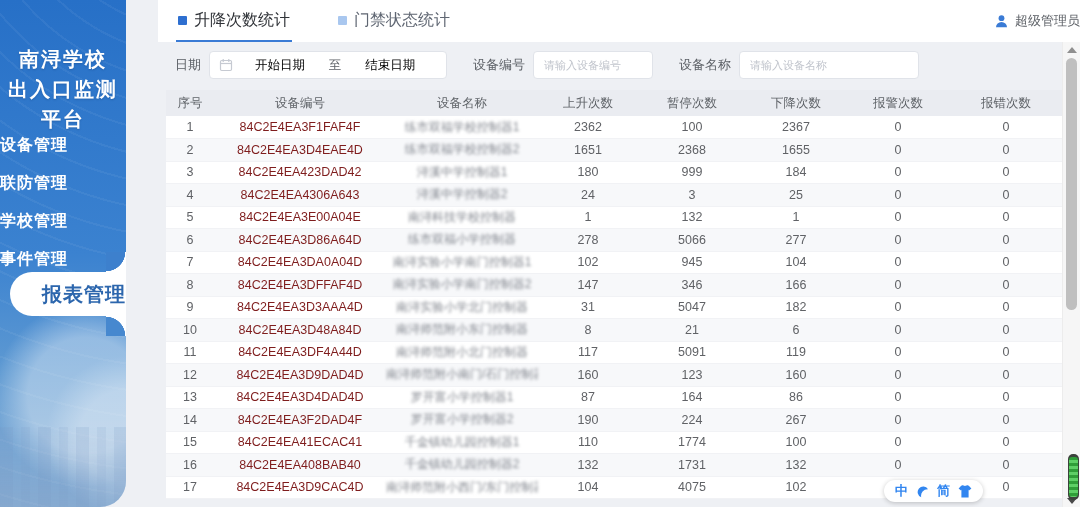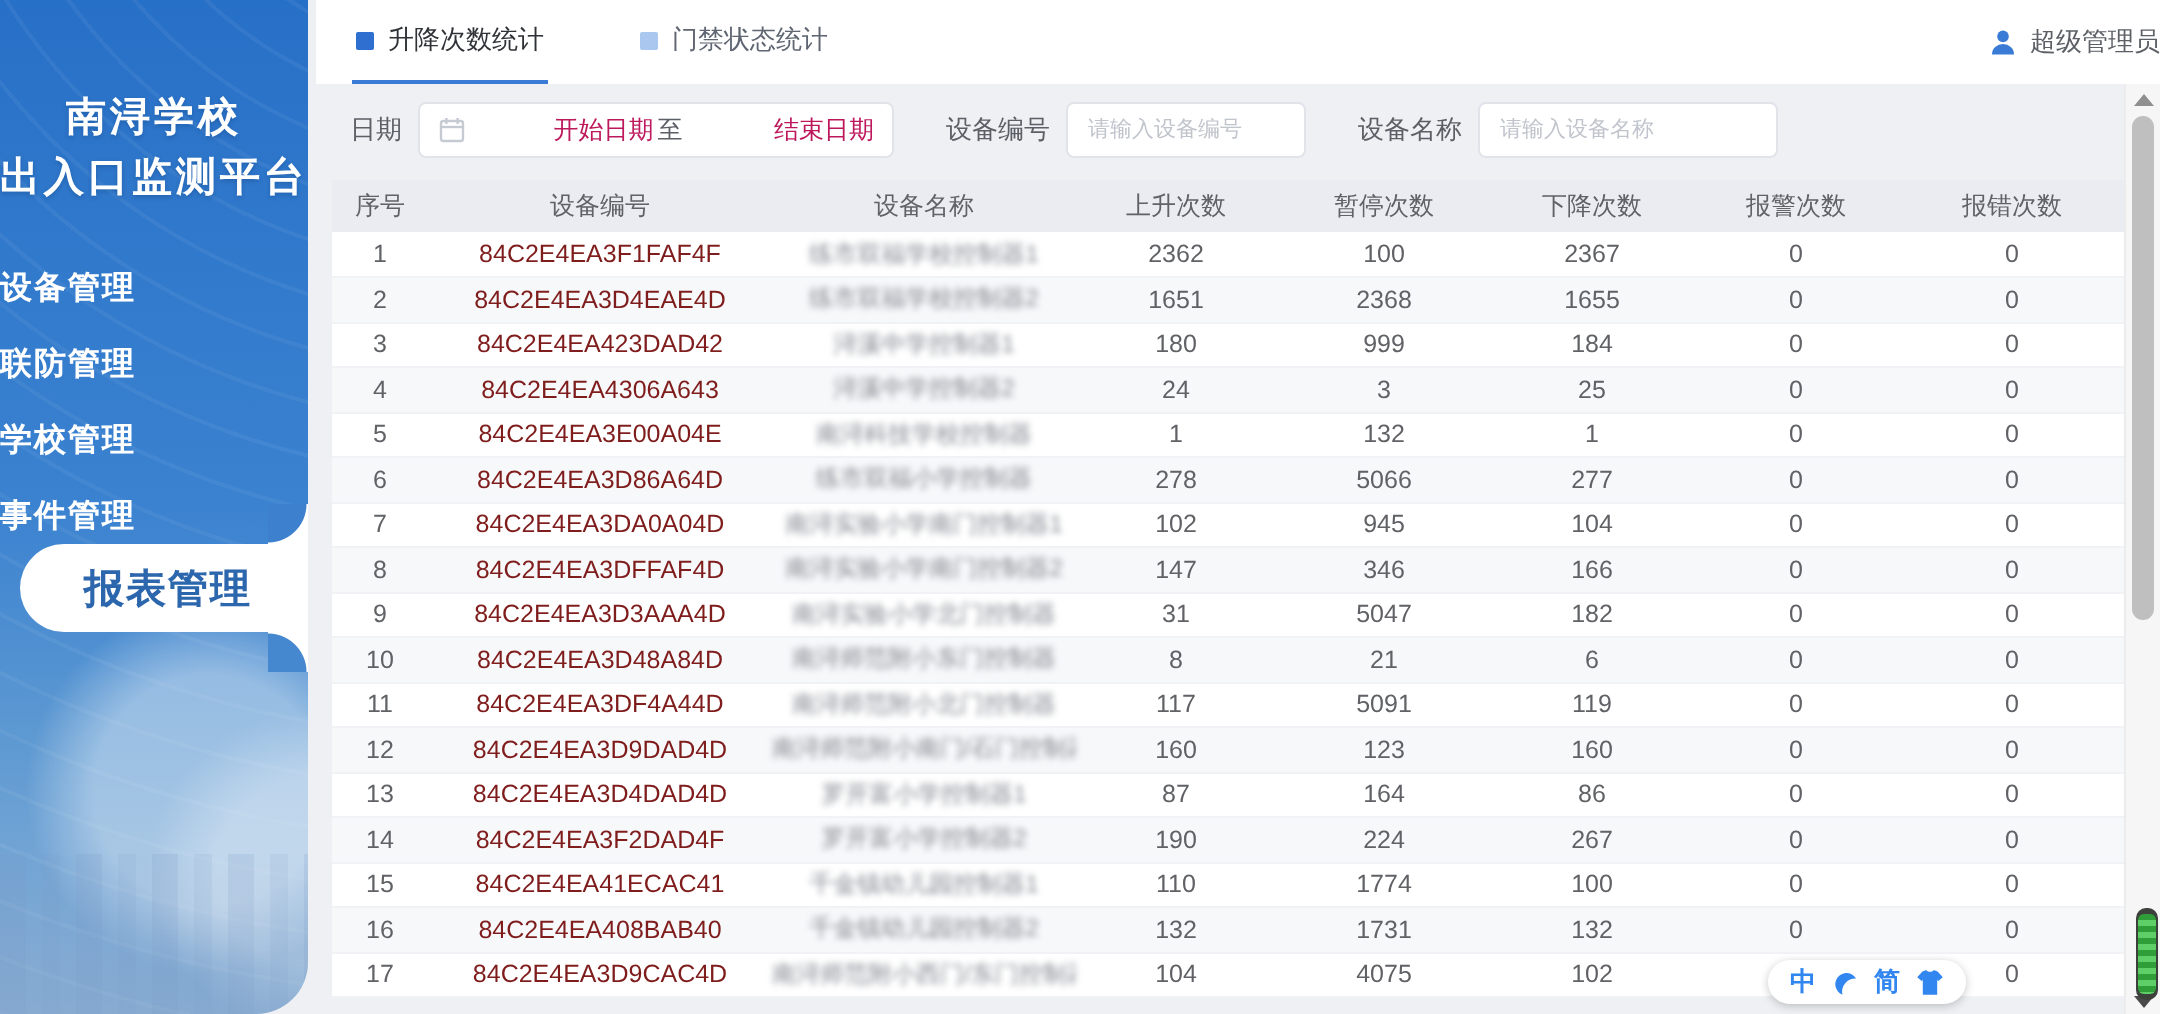--- a/index.html
+++ b/index.html
@@ -4,21 +4,21 @@
 <style>
   html,body { margin:0; padding:0; background:#dfe3e8; }
   * { box-sizing:border-box; }
   .app {
     position:relative; width:1080px; height:507px; overflow:hidden;
     background:#eef0f4; font-family:"Liberation Sans","DejaVu Sans",sans-serif;
   }
 
   
   .sidebar {
-    position:absolute; left:0; top:0; width:154px; height:507px;
+    position:absolute; left:0; top:0; width:126px; height:507px;
     background:linear-gradient(180deg,#2770c7 0%,#3b82d0 50%,#5f9ad2 74%,#8fb4d8 100%);
     border-bottom-right-radius:26px; overflow:hidden;
   }
   .sidebar::before { 
     content:""; position:absolute; inset:0;
     background:
       radial-gradient(circle 120px at 68% 78%, rgba(255,255,255,.38) 0 58px, rgba(255,255,255,0) 92px),
       radial-gradient(circle 90px at 100% 86%, rgba(255,255,255,.30) 0 46px, rgba(255,255,255,0) 80px),
       repeating-radial-gradient(circle at 160% -30%, rgba(255,255,255,.05) 0 2px, rgba(255,255,255,0) 2px 26px);
   }
@@ -39,42 +39,42 @@
     justify-content:center; color:#2c66ad; font-size:20px; font-weight:bold;
     letter-spacing:1px; z-index:3; cursor:pointer; }
   .notch { position:absolute; right:0; width:20px; height:20px; z-index:2; }
   .notch.top    { top:252px; background:radial-gradient(circle 20px at 0 0,    #3d80cd 0 19px, #ffffff 19.5px); }
   .notch.bottom { top:316px; background:radial-gradient(circle 20px at 0 100%, #4688cf 0 19px, #ffffff 19.5px); }
 
   
   .header { position:absolute; left:158px; top:0; width:922px; height:42px;
     background:#fff; display:flex; align-items:center; padding-left:18px; }
   .tabs { display:flex; gap:44px; height:100%; }
-  .tab { display:flex; align-items:center; gap:7px; font-size:13px; color:#5f6672;
+  .tab { display:flex; align-items:center; gap:7px; font-size:16px; color:#5f6672;
     border-bottom:2px solid transparent; padding:0 2px; cursor:pointer; }
   .tab .sq { width:9px; height:9px; border-radius:1px; background:#a9c7ef; }
   .tab.active { color:#2f3237; border-bottom-color:#3a7bd5; }
   .tab.active .sq { background:#2e6fd0; }
   .user { margin-left:auto; display:flex; align-items:center; gap:6px;
     font-size:13px; color:#5c6066; cursor:pointer; }
 
   
   .filters { position:absolute; left:175px; top:51px; height:28px;
     display:flex; align-items:center; font-size:13px; color:#5c6066; }
   .f-label { margin-right:8px; white-space:nowrap; }
   .gap { width:26px; }
   .date-range { width:238px; height:28px; background:#fff; border:1px solid #e0e3e9;
     border-radius:4px; display:flex; align-items:center; padding:0 9px; cursor:text; }
-  .date-range .ph { flex:1; text-align:right; color:#be185d; font-size:12.5px; }
+  .date-range .ph { flex:1; text-align:center; color:#000000; font-size:12.5px; }
   .date-range .sep { color:#5c6066; font-size:12.5px; padding:0 2px; }
   .f-input { height:28px; background:#fff; border:1px solid #e0e3e9; border-radius:4px;
     padding:0 10px; font-size:11px; color:#333; outline:none;
     font-family:"Liberation Sans","DejaVu Sans",sans-serif; }
   .f-input::placeholder { color:#c0c4cc; }
-  .f-input.no { width:120px; } .f-input.name { width:150px; }
+  .f-input.no { width:120px; } .f-input.name { width:180px; }
   .filter-btns { position:absolute; top:51px; right:24px; display:flex; gap:12px; }
   .btn { min-width:46px; height:27px; background:#469ff6; border:none; border-radius:5px;
     color:#fff; font-size:13px; cursor:pointer; padding:0 11px;
     font-family:"Liberation Sans","DejaVu Sans",sans-serif; }
 
   
   .table-wrap { position:absolute; left:166px; top:90px; width:896px; }
   table { width:896px; border-collapse:collapse; table-layout:fixed; }
   col.c0{width:48px;} col.c1{width:172px;} col.c2{width:152px;} col.c3{width:100px;}
   col.c4{width:108px;} col.c5{width:100px;} col.c6{width:104px;} col.c7{width:112px;}

